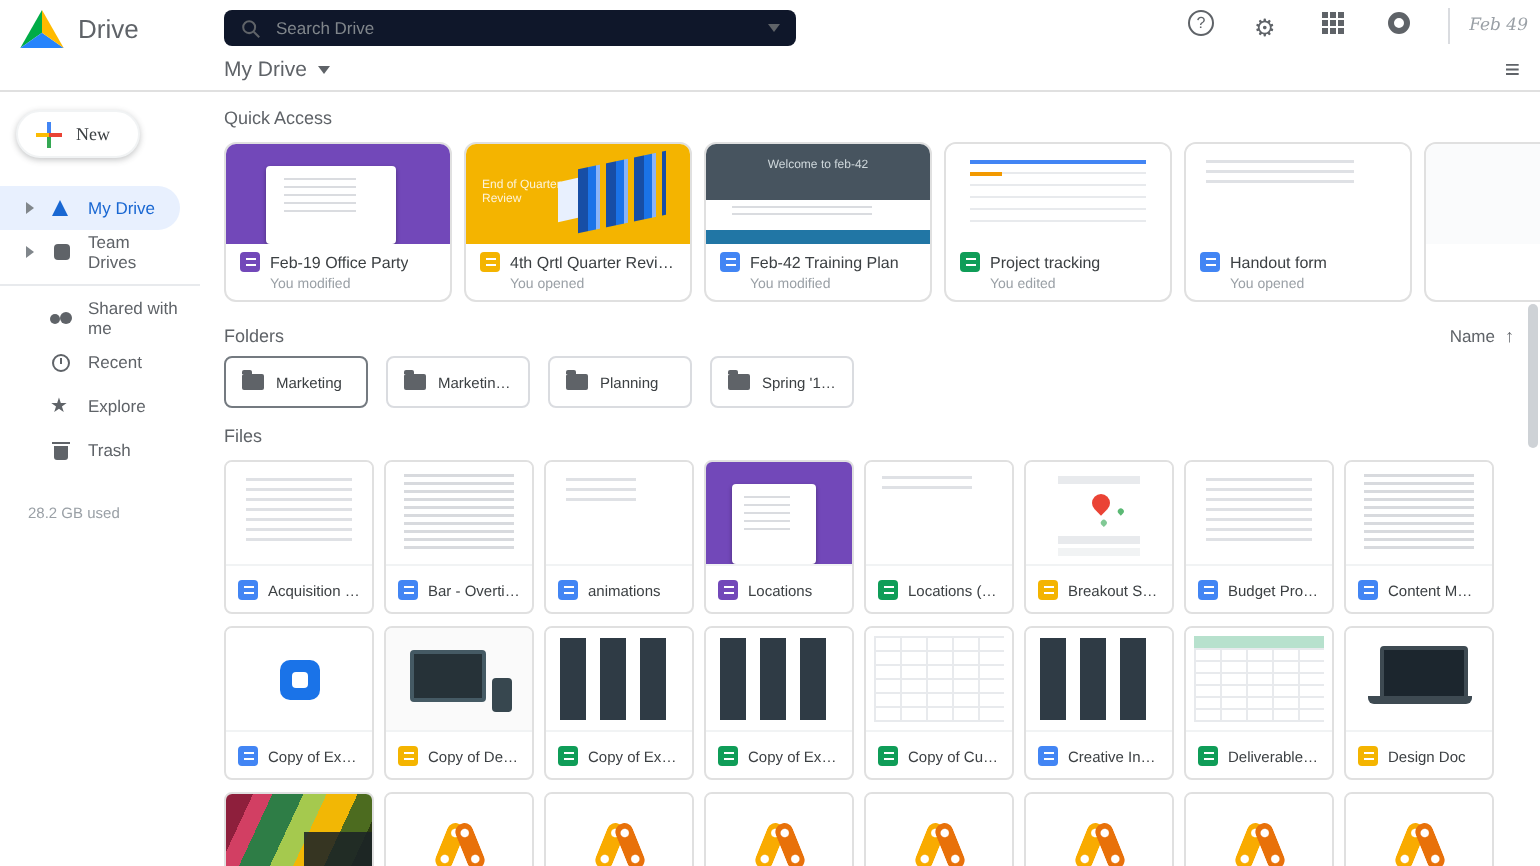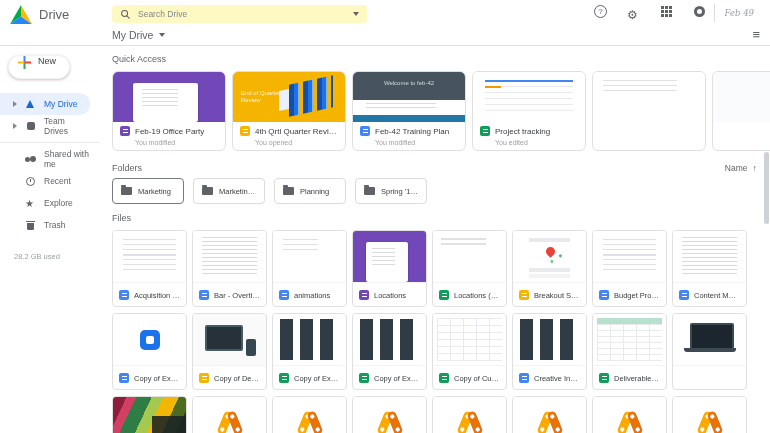--- a/index.html
+++ b/index.html
@@ -3,43 +3,43 @@
 <meta charset="utf-8">
 <style>
   * { margin:0; padding:0; box-sizing:border-box; }
   html,body { width:770px; height:433px; overflow:hidden; background:#fff;
     font-family:"Liberation Sans", sans-serif; color:#3c4043; }
 
   
   .appbar { position:relative; height:46px; border-bottom:1px solid #e0e0e0; background:#fff; }
   .brand { position:absolute; left:10px; top:5px; display:flex; align-items:center; gap:7px; }
   .brand-name { font-size:13px; color:#5f6368; }
-  .searchbar { position:absolute; left:112px; top:5px; width:255px; height:18px;
-    background:#fef9c3; border-radius:4px; display:flex; align-items:center; gap:7px; padding:0 8px; }
+  .searchbar { position:absolute; left:112px; top:5px; width:286px; height:18px;
+    background:#0f172a; border-radius:4px; display:flex; align-items:center; gap:7px; padding:0 8px; }
   .search-text { font-size:8.5px; color:#80868b; flex:1; }
   .caret-down { width:0; height:0; border-left:3.5px solid transparent; border-right:3.5px solid transparent; border-top:4.5px solid #5f6368; }
   .topicons { position:absolute; right:64px; top:5px; display:flex; align-items:center; }
   .tico { width:13px; height:13px; position:relative; color:#5f6368; }
   .tico + .tico { margin-left:20px; }
   .tico-help::before { content:"?"; position:absolute; inset:0; border:1px solid #5f6368; border-radius:50%; font-size:8px; line-height:11px; text-align:center; }
   .tico-gear::before { content:"⚙"; font-size:12px; line-height:13px; }
   .tico-apps::before { content:""; position:absolute; left:1px; top:1px; width:3px; height:3px; background:#5f6368;
     box-shadow:4px 0 #5f6368,8px 0 #5f6368,0 4px #5f6368,4px 4px #5f6368,8px 4px #5f6368,0 8px #5f6368,4px 8px #5f6368,8px 8px #5f6368; }
   .tico-donut::before { content:""; position:absolute; inset:1px; border:3px solid #5f6368; border-radius:50%; }
-  .signature { position:absolute; right:16px; top:4px; height:18px; display:flex; align-items:center;
+  .signature { position:absolute; right:6px; top:4px; height:18px; display:flex; align-items:center;
     border-left:1px solid #dadce0; padding-left:10px; font-family:"DejaVu Serif", serif; font-style:italic; font-size:8.5px; color:#9aa0a6; }
   .toolbar-title { position:absolute; left:112px; top:29px; display:flex; align-items:center; gap:6px; font-size:10.5px; color:#5f6368; }
   .listview { position:absolute; right:10px; top:28px; font-size:13px; color:#5f6368; line-height:14px; }
   .listview::before { content:"≡"; }
 
   
   .layout { display:flex; height:387px; }
   .sidebar { width:100px; flex:none; padding-top:9px; }
   .newbtn { margin:0 0 14px 8px; width:62px; height:24px; background:#fff; border:1px solid #f1f3f4;
-    border-radius:13px; box-shadow:0 1px 3px rgba(60,64,67,.3); display:flex; gap:7px; padding:0 9px; font-size:9px; color:#3c4043; }
+    border-radius:13px; box-shadow:0 1px 3px rgba(60,64,67,.3); display:flex; align-items:center; gap:7px; padding:0 9px; font-size:9px; color:#3c4043;font-family:Liberation Serif, serif; }
   .sideitem { height:22px; display:flex; align-items:center; gap:8px; padding-left:13px; margin-right:10px;
     border-radius:0 11px 11px 0; font-size:8.5px; color:#5f6368; position:relative; }
   .sideitem.sel { background:#e8f0fe; color:#1967d2; }
   .scaret { width:0; height:0; border-top:3px solid transparent; border-bottom:3px solid transparent; border-left:4px solid #80868b; visibility:hidden; flex:none; }
   .scaret.show { visibility:visible; }
   .si { width:11px; height:11px; position:relative; flex:none; }
   .si-mydrive::before { content:""; position:absolute; left:1px; top:1px; border-left:4.5px solid transparent; border-right:4.5px solid transparent; border-bottom:8px solid currentColor; }
   .si-teamdrive::before { content:""; position:absolute; inset:1.5px; background:currentColor; border-radius:2px; }
   .si-people::before { content:""; position:absolute; left:0; top:3px; width:5px; height:5px; border-radius:50%; background:currentColor; }
   .si-people::after { content:""; position:absolute; right:0; top:2.5px; width:6px; height:6px; border-radius:50%; background:currentColor; }
@@ -283,20 +283,27 @@
               <span class="ficon i-sheets"></span>
               <span class="qa-title">Project tracking</span>
             </div>
             <div class="qa-sub">You edited</div>
           </div>
         </div>
         <div class="qa-card">
           <div class="qa-thumb th-docSparse">
             
           </div>
+          <div class="qa-meta">
+            <div class="qa-title-row">
+              <span class="ficon i-docs"></span>
+              <span class="qa-title">Handout form</span>
+            </div>
+            <div class="qa-sub">You opened</div>
+          </div>
         </div>
         <div class="qa-card">
           <div class="qa-thumb th-plain">
             
           </div>
           <div class="qa-meta">
             <div class="qa-title-row">
               <span class="ficon i-hidden"></span>
               <span class="qa-title"></span>
             </div>
@@ -439,20 +446,24 @@
         </div>
         <div class="file-card">
           <div class="fthumb th-sheetGreen"></div>
           <div class="file-label">
             <span class="ficon i-sheets"></span>
             <span class="file-name">Deliverables GD</span>
           </div>
         </div>
         <div class="file-card">
           <div class="fthumb th-laptop"></div>
+          <div class="file-label">
+            <span class="ficon i-slides"></span>
+            <span class="file-name">Design Doc</span>
+          </div>
         </div>
       </div>
     <div class="files-grid">
 
     <div class="file-card">
           <div class="fthumb th-colorful"></div>
 
         </div>
         <div class="file-card">
           <div class="fthumb th-alogo"></div>

